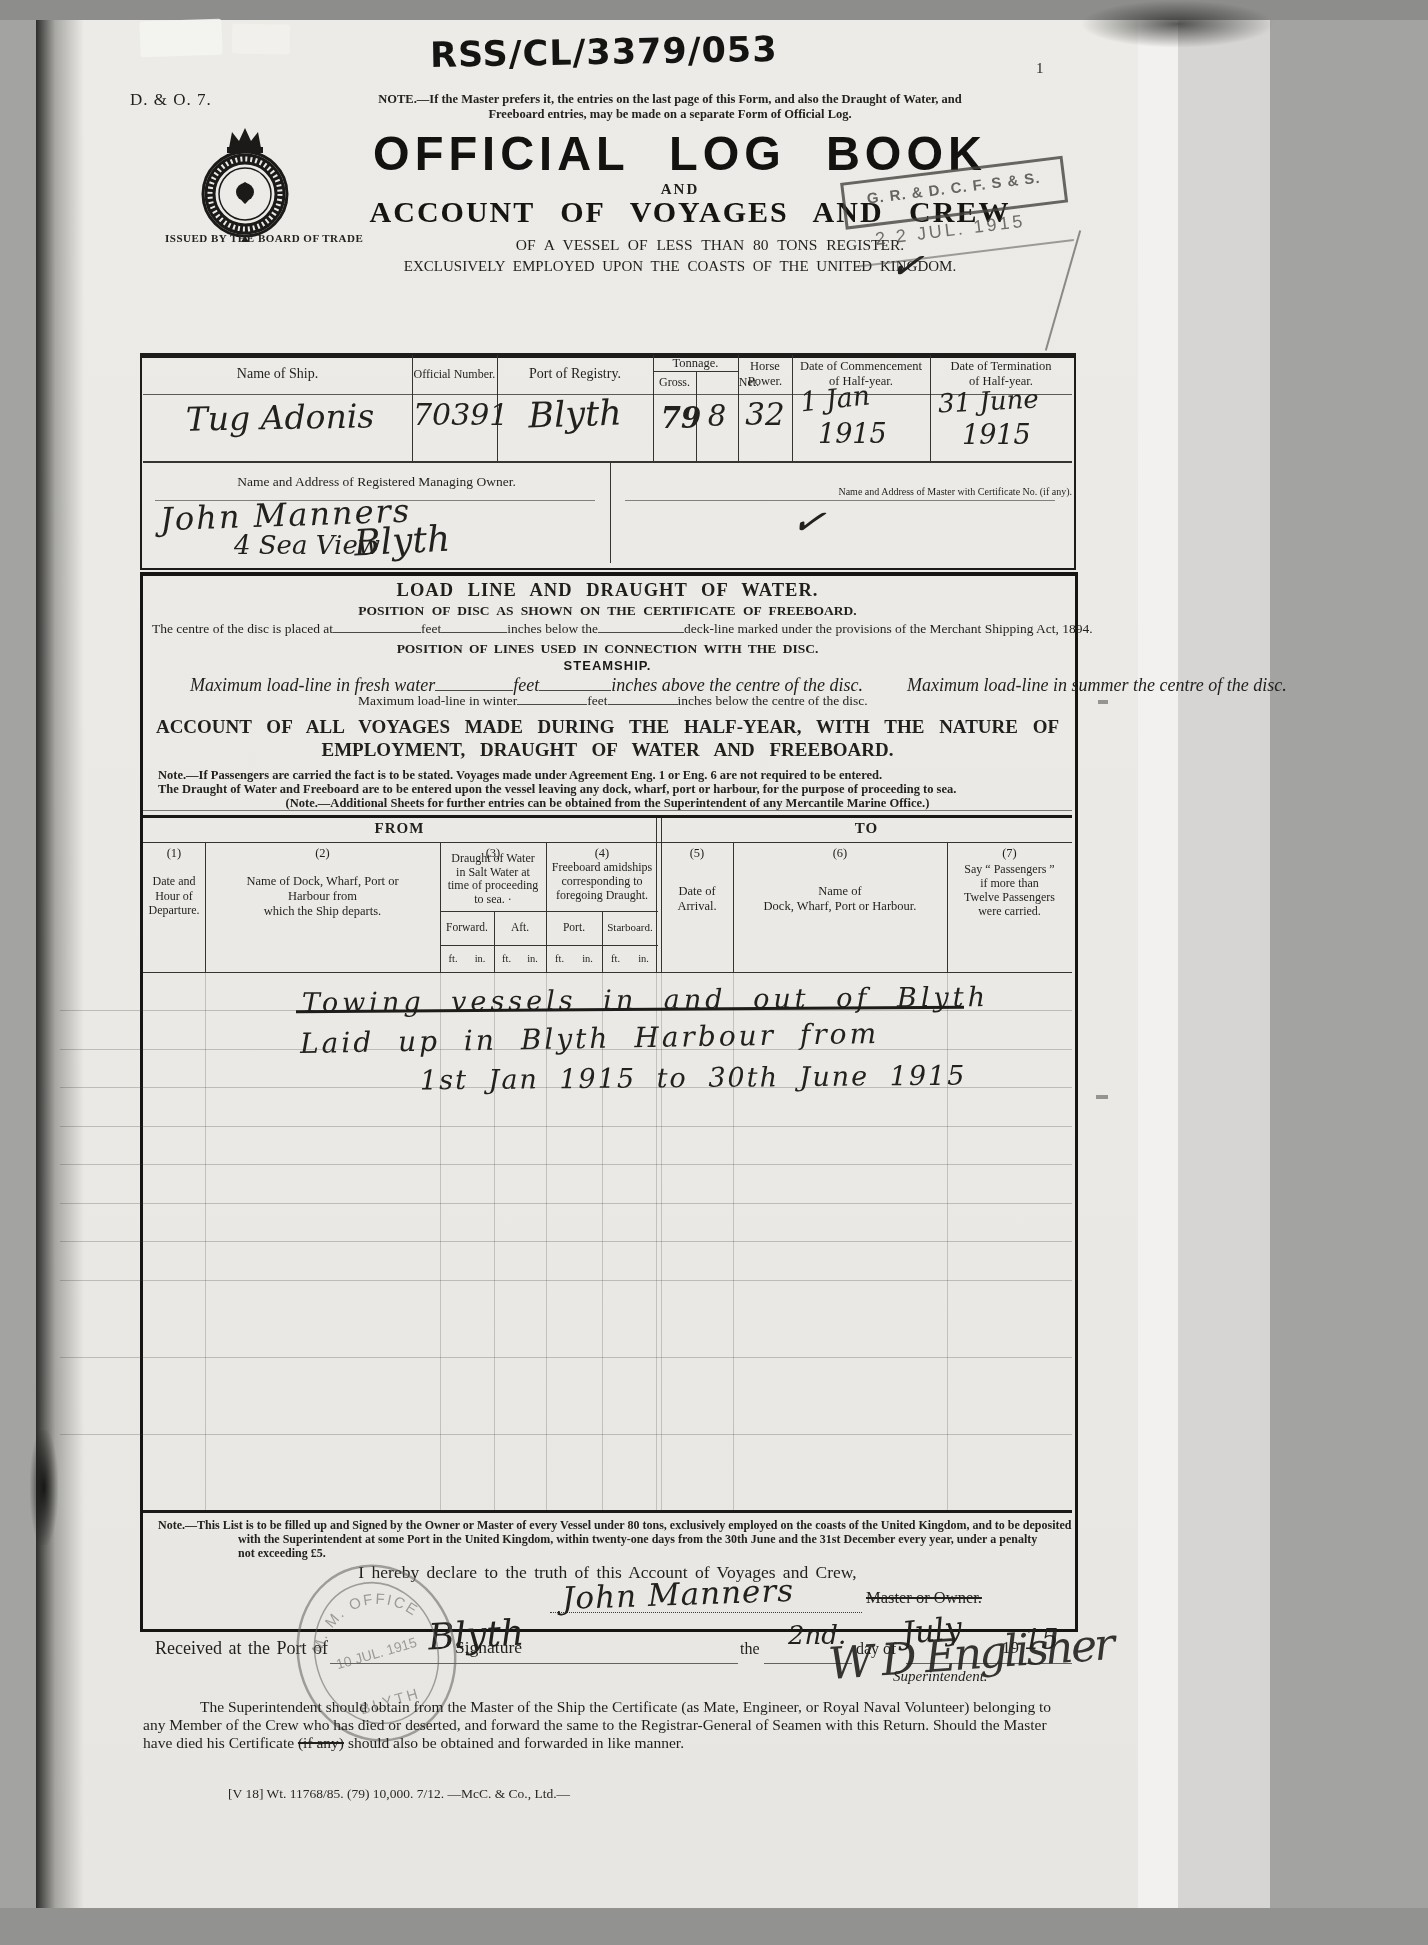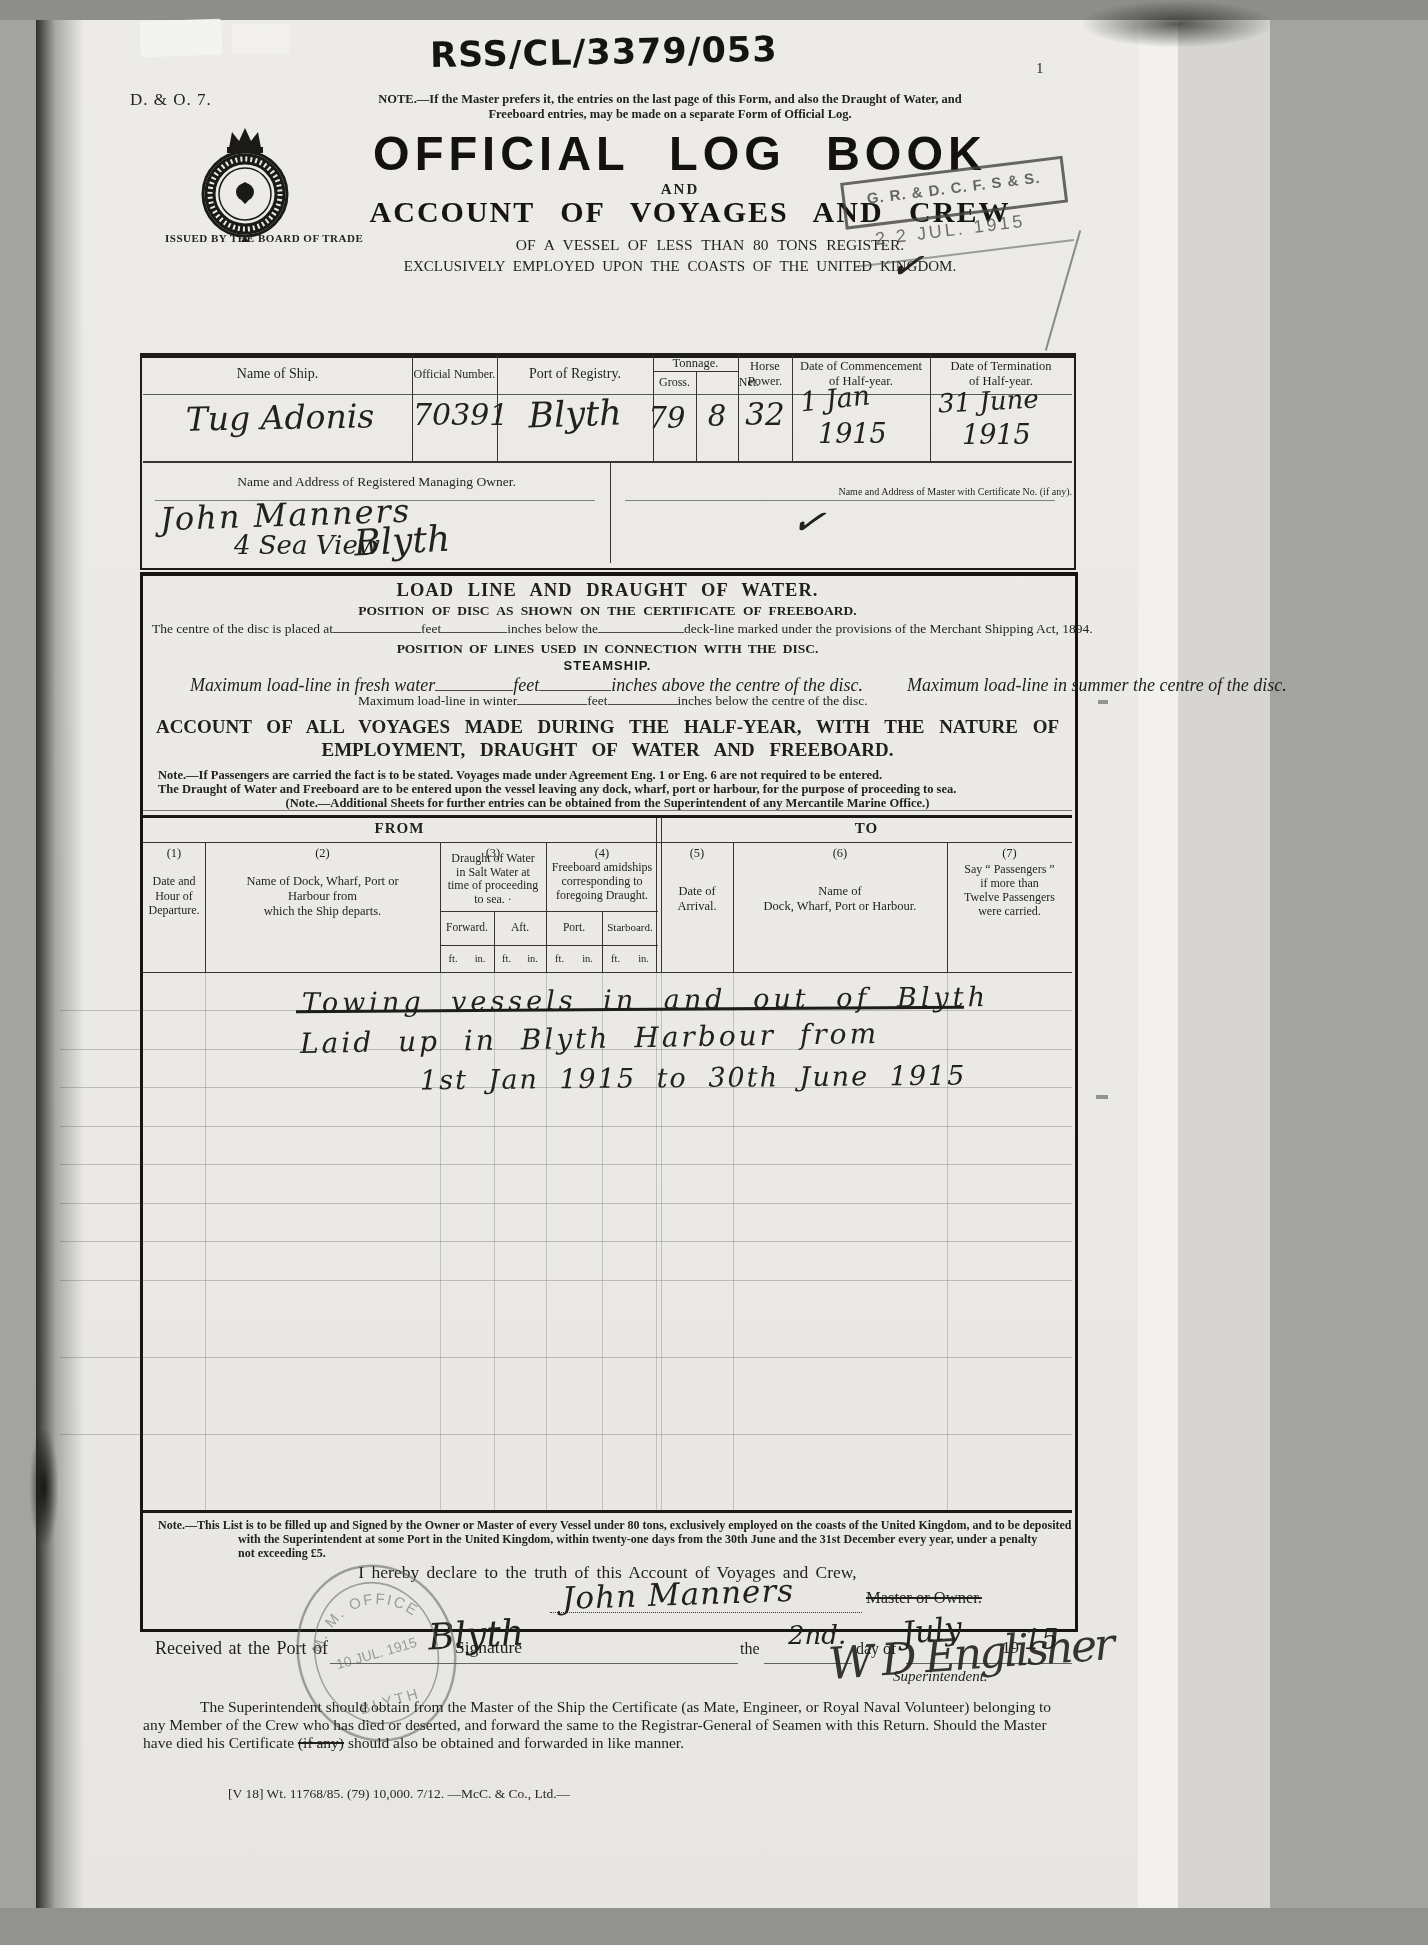--- a/index.html
+++ b/index.html
@@ -98,21 +98,21 @@
   <div class="a ser c nw" style="left:738px;top:359px;width:54px;font-size:12.5px;">Horse</div>
   <div class="a ser c nw" style="left:738px;top:374px;width:54px;font-size:12.5px;">Power.</div>
   <div class="a ser c nw" style="left:792px;top:359px;width:138px;font-size:12.5px;">Date of Commencement</div>
   <div class="a ser c nw" style="left:792px;top:374px;width:138px;font-size:12.5px;">of Half-year.</div>
   <div class="a ser c nw" style="left:930px;top:359px;width:142px;font-size:12.5px;">Date of Termination</div>
   <div class="a ser c nw" style="left:930px;top:374px;width:142px;font-size:12.5px;">of Half-year.</div>
 
   <div class="a hw c nw" style="left:150px;top:398px;width:260px;font-size:33px;transform:rotate(-1deg);">Tug Adonis</div>
   <div class="a hw c nw" style="left:413px;top:397px;width:84px;font-size:30px;">70391</div>
   <div class="a hw c nw" style="left:500px;top:394px;width:150px;font-size:35px;transform:rotate(-2deg);">Blyth</div>
-  <div class="a hw c nw" style="left:644px;top:401px;width:46px;font-size:29px;">79</div>
+  <div class="a hw c nw" style="left:658px;top:401px;width:46px;font-size:29px;font-weight:bold;">79</div>
   <div class="a hw c nw" style="left:697px;top:399px;width:40px;font-size:29px;">8</div>
   <div class="a hw c nw" style="left:738px;top:396px;width:54px;font-size:31px;">32</div>
   <div class="a hw nw" style="left:800px;top:383px;font-size:27px;transform:rotate(-6deg);">1 Jan</div>
   <div class="a hw nw" style="left:818px;top:418px;font-size:27px;">1915</div>
   <div class="a hw nw" style="left:938px;top:386px;font-size:26px;transform:rotate(-3deg);">31 June</div>
   <div class="a hw nw" style="left:962px;top:419px;font-size:27px;">1915</div>
 
   <div class="a ser c nw" style="left:143px;top:474px;width:467px;font-size:13.5px;">Name and Address of Registered Managing Owner.</div>
   <div class="a ser c nw" style="left:610px;top:486px;width:462px;font-size:10px;text-align:right;">Name and Address of Master with Certificate No. (if any).</div>
   <div class="a hw nw" style="left:160px;top:496px;font-size:32px;letter-spacing:2px;transform:rotate(-2deg);">John Manners</div>

